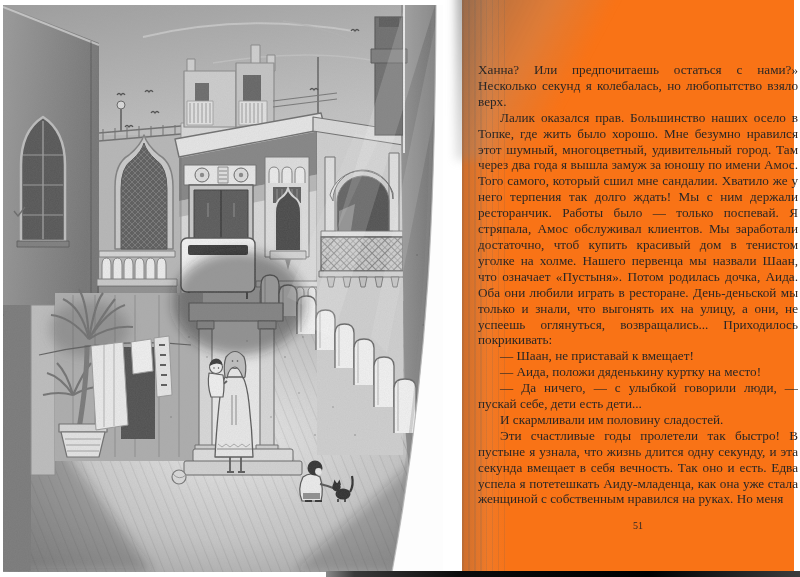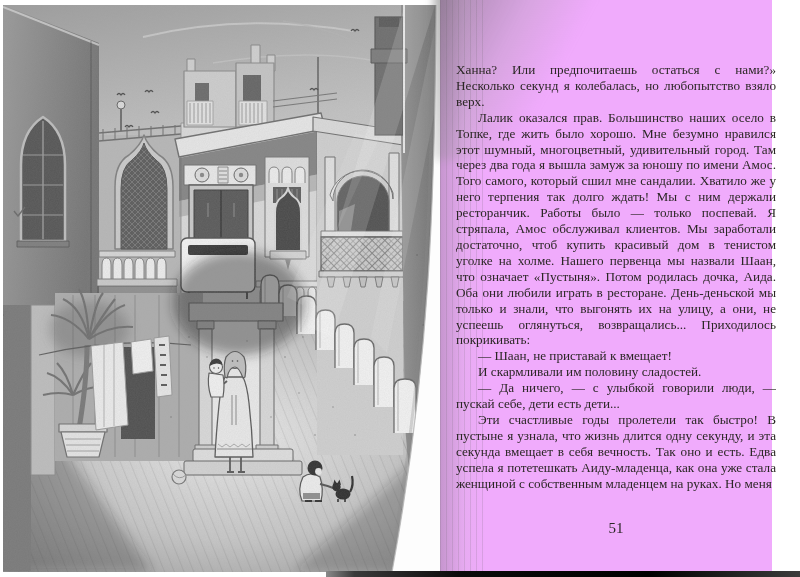--- a/index.html
+++ b/index.html
@@ -3,22 +3,22 @@
 <meta charset="utf-8">
 <style>
   html,body{margin:0;padding:0;}
   body{
     width:800px;height:577px;position:relative;overflow:hidden;
     background:#ffffff;
     font-family:"Liberation Serif","DejaVu Serif",serif;
   }
   .illustration{position:absolute;left:3px;top:5px;}
   .right-page{
-    position:absolute;left:440px;top:0;width:332px;height:572px;
-    background:#f0abfc;
+    position:absolute;left:462px;top:0;width:332px;height:572px;
+    background:#f97316;
   }
   .gutter-streaks{
     position:absolute;left:0;top:0;width:46px;height:572px;
     background:
       linear-gradient(90deg, rgba(100,100,100,.30), rgba(170,170,170,.12) 55%, rgba(255,255,255,0)),
       repeating-linear-gradient(90deg, rgba(90,90,90,.16) 0 1.5px, rgba(255,255,255,0) 1.5px 6px);
   }
   .corner-shade{
     position:absolute;left:-6px;top:-10px;width:180px;height:170px;
     background:linear-gradient(118deg, rgba(100,100,100,.55), rgba(150,150,150,.26) 38%, rgba(252,252,252,0) 62%);
@@ -26,21 +26,21 @@
   }
   .page-text{
     position:absolute;left:16px;top:62px;width:320px;
     font-size:13.2px;line-height:15.9px;text-align:justify;
     color:#2b2725;
   }
   .para{margin:0;text-indent:22px;}
   .para.continuation{text-indent:0;}
   .page-number{
     position:absolute;left:16px;top:520px;width:320px;text-align:center;
-    font-size:15px;color:#2b2725;
+    font-size:10px;color:#2b2725;
   }
   .book-edge{
     position:absolute;left:326px;top:571px;width:474px;height:6px;
     background:linear-gradient(90deg,#8a8a8a 0,#3a3a3a 6%,#0b0b0b 28%,#000 68%,#3c3c3c 100%);
   }
 </style>
 </head>
 <body>
 
 <svg class="illustration" width="440" height="567" viewBox="0 0 440 567" aria-label="book illustration">
@@ -363,20 +363,21 @@
   </g>
 </svg>
 
 <div class="right-page">
   <div class="corner-shade"></div>
   <div class="gutter-streaks"></div>
   <div class="page-text" lang="ru">
       <p class="para continuation">Ханна? Или предпочитаешь остаться с нами?» Несколько секунд я колебалась, но любопытство взяло верх.</p>
       <p class="para indent">Лалик оказался прав. Большинство наших осело в Топке, где жить было хорошо. Мне безумно нравился этот шумный, многоцветный, удивительный город. Там через два года я вышла замуж за юношу по имени Амос. Того самого, который сшил мне сандалии. Хватило же у него терпения так долго ждать! Мы с ним держали ресторанчик. Работы было — только поспевай. Я стряпала, Амос обслуживал клиентов. Мы заработали достаточно, чтоб купить красивый дом в тенистом уголке на холме. Нашего первенца мы назвали Шаан, что означает «Пустыня». Потом родилась дочка, Аида. Оба они любили играть в ресторане. День-деньской мы только и знали, что выгонять их на улицу, а они, не успеешь оглянуться, возвращались... Приходилось покрикивать:</p>
       <p class="para dialogue">— Шаан, не приставай к вмещает!</p>
+      <p class="para dialogue">— Аида, положи дяденькину куртку на место!</p>
+      <p class="para dialogue">— Да ничего, — с улыбкой говорили люди, — пускай себе, дети есть дети...</p>
       <p class="para indent">И скармливали им половину сладостей.</p>
-      <p class="para dialogue">— Да ничего, — с улыбкой говорили люди, — пускай себе, дети есть дети...</p>
-      <p class="para indent">Эти счастливые годы пролетели так быстро! В пустыне я узнала, что жизнь длится одну секунду, и эта секунда вмещает в себя вечность. Так оно и есть. Едва успела я потетешкать Аиду-младенца, как она уже стала женщиной с собственным младенцем на руках. Но меня</p>
+      <p class="para indent">Эти счастливые годы пролетели так быстро! В пустыне я узнала, что жизнь длится одну секунду, и эта секунда вмещает в себя вечность. Так оно и есть. Едва успела я потетешкать Аиду-младенца, как она уже стала женщиной с собственным нравился на руках. Но меня</p>
     </div>
   <div class="page-number">51</div>
 </div>
 
 <div class="book-edge"></div>
 
 </body></html>

